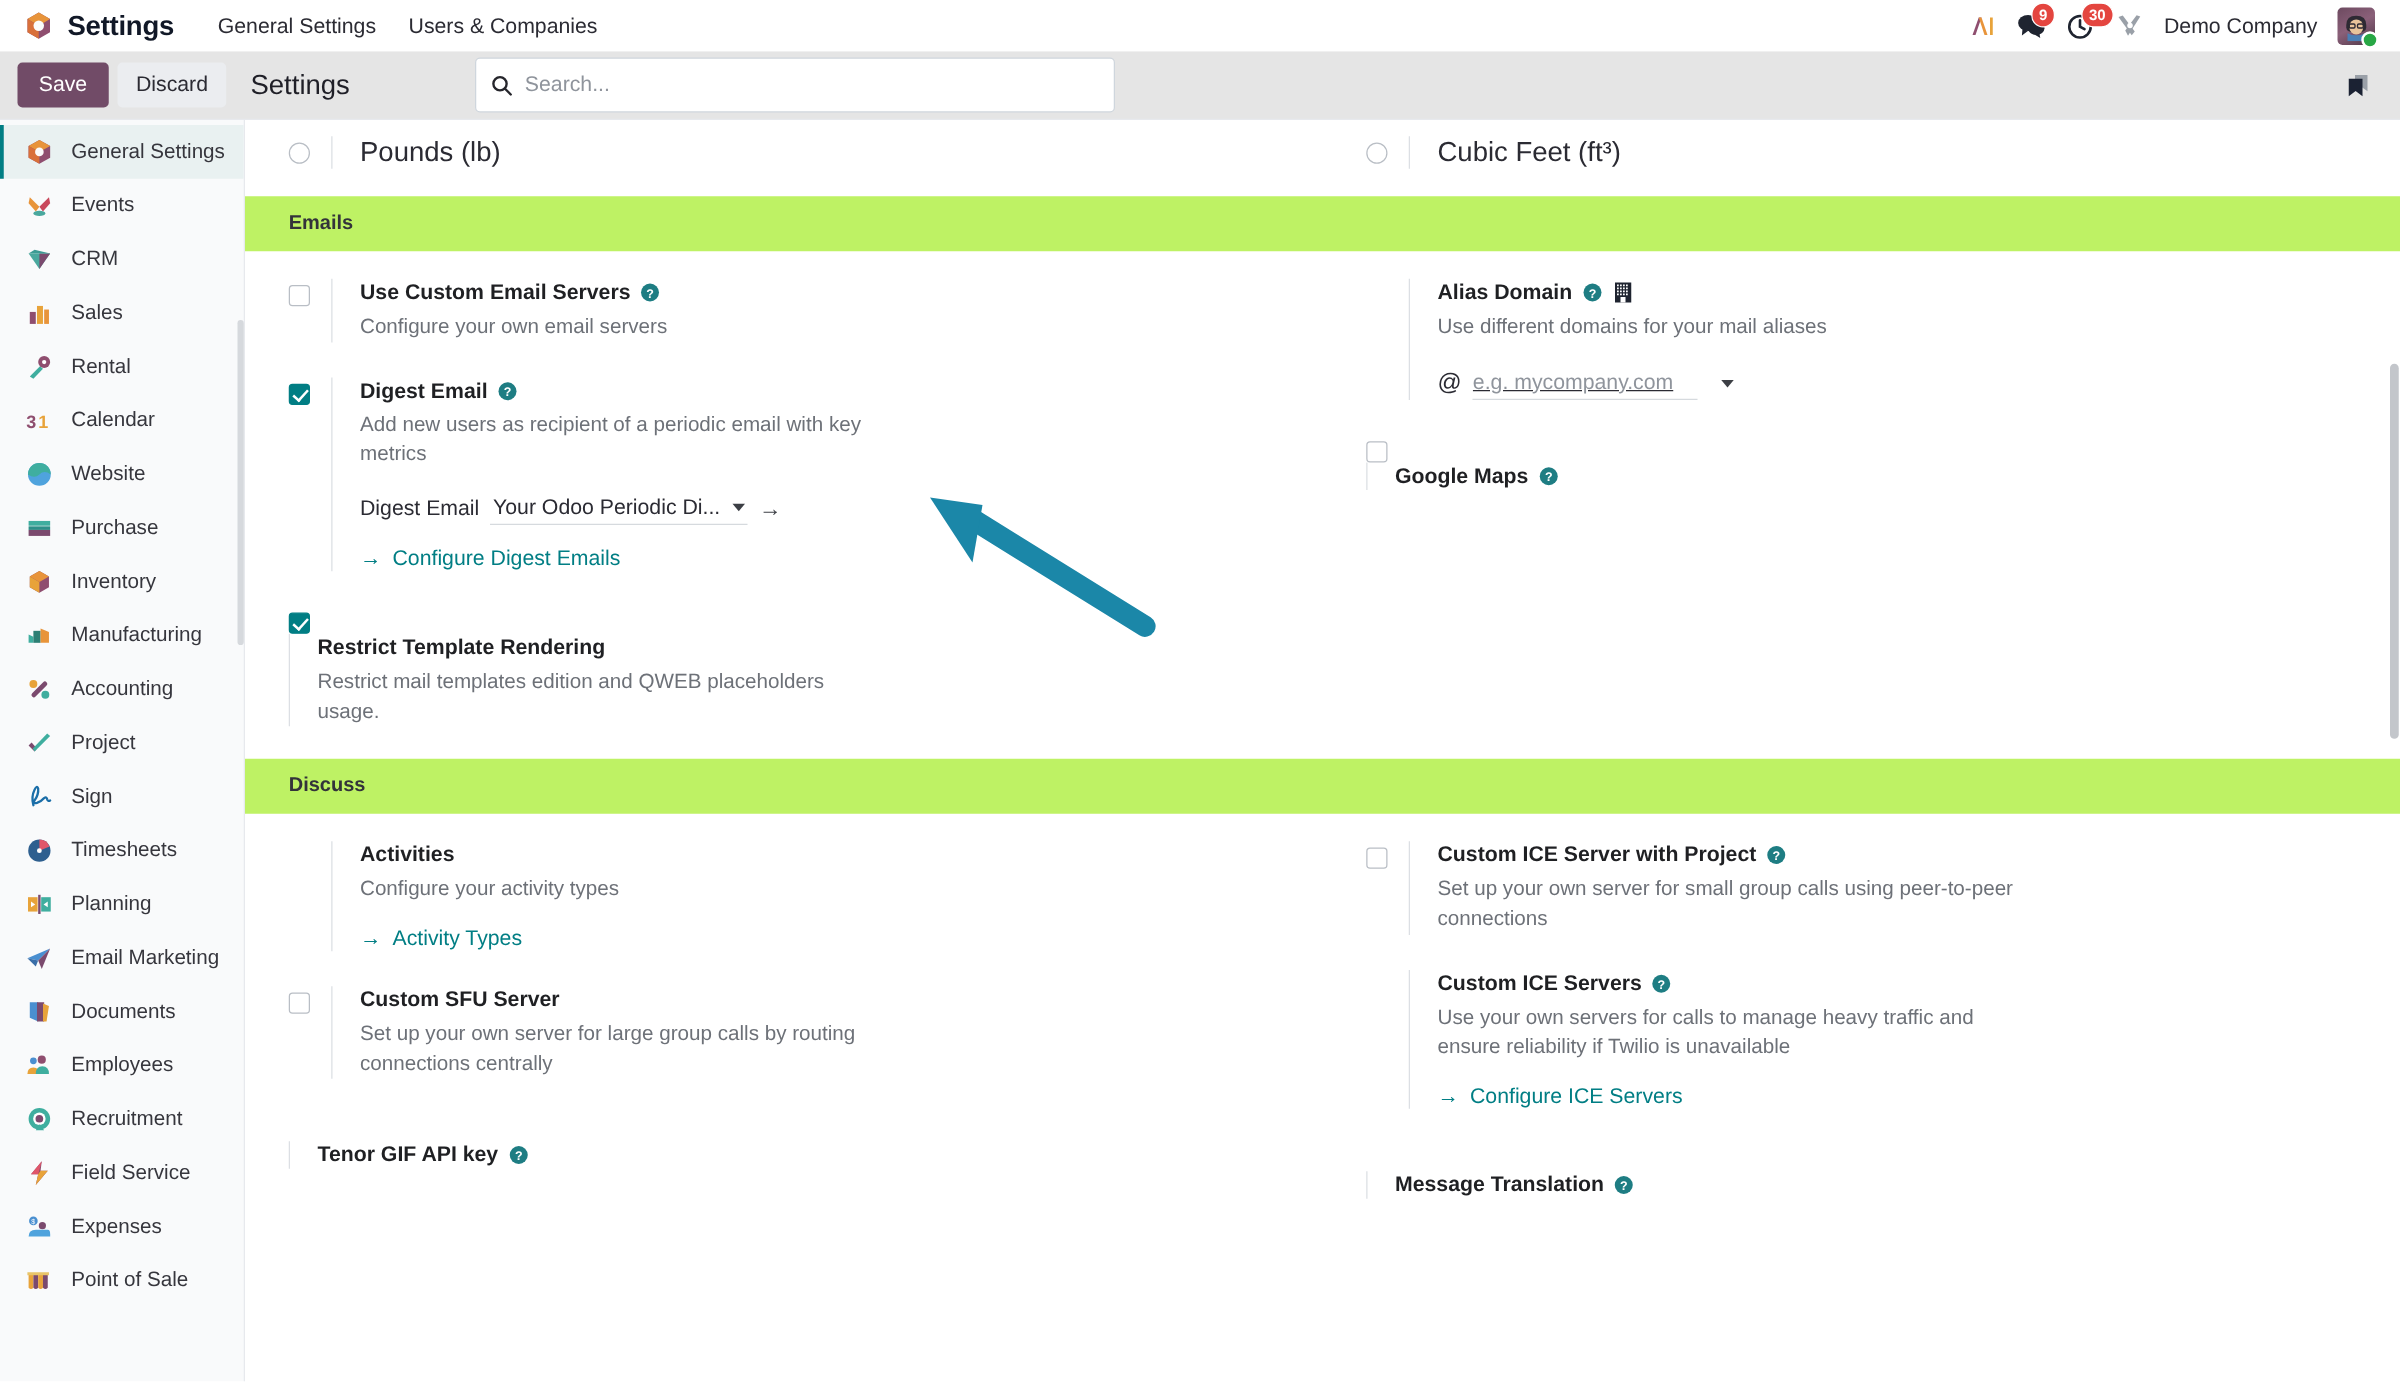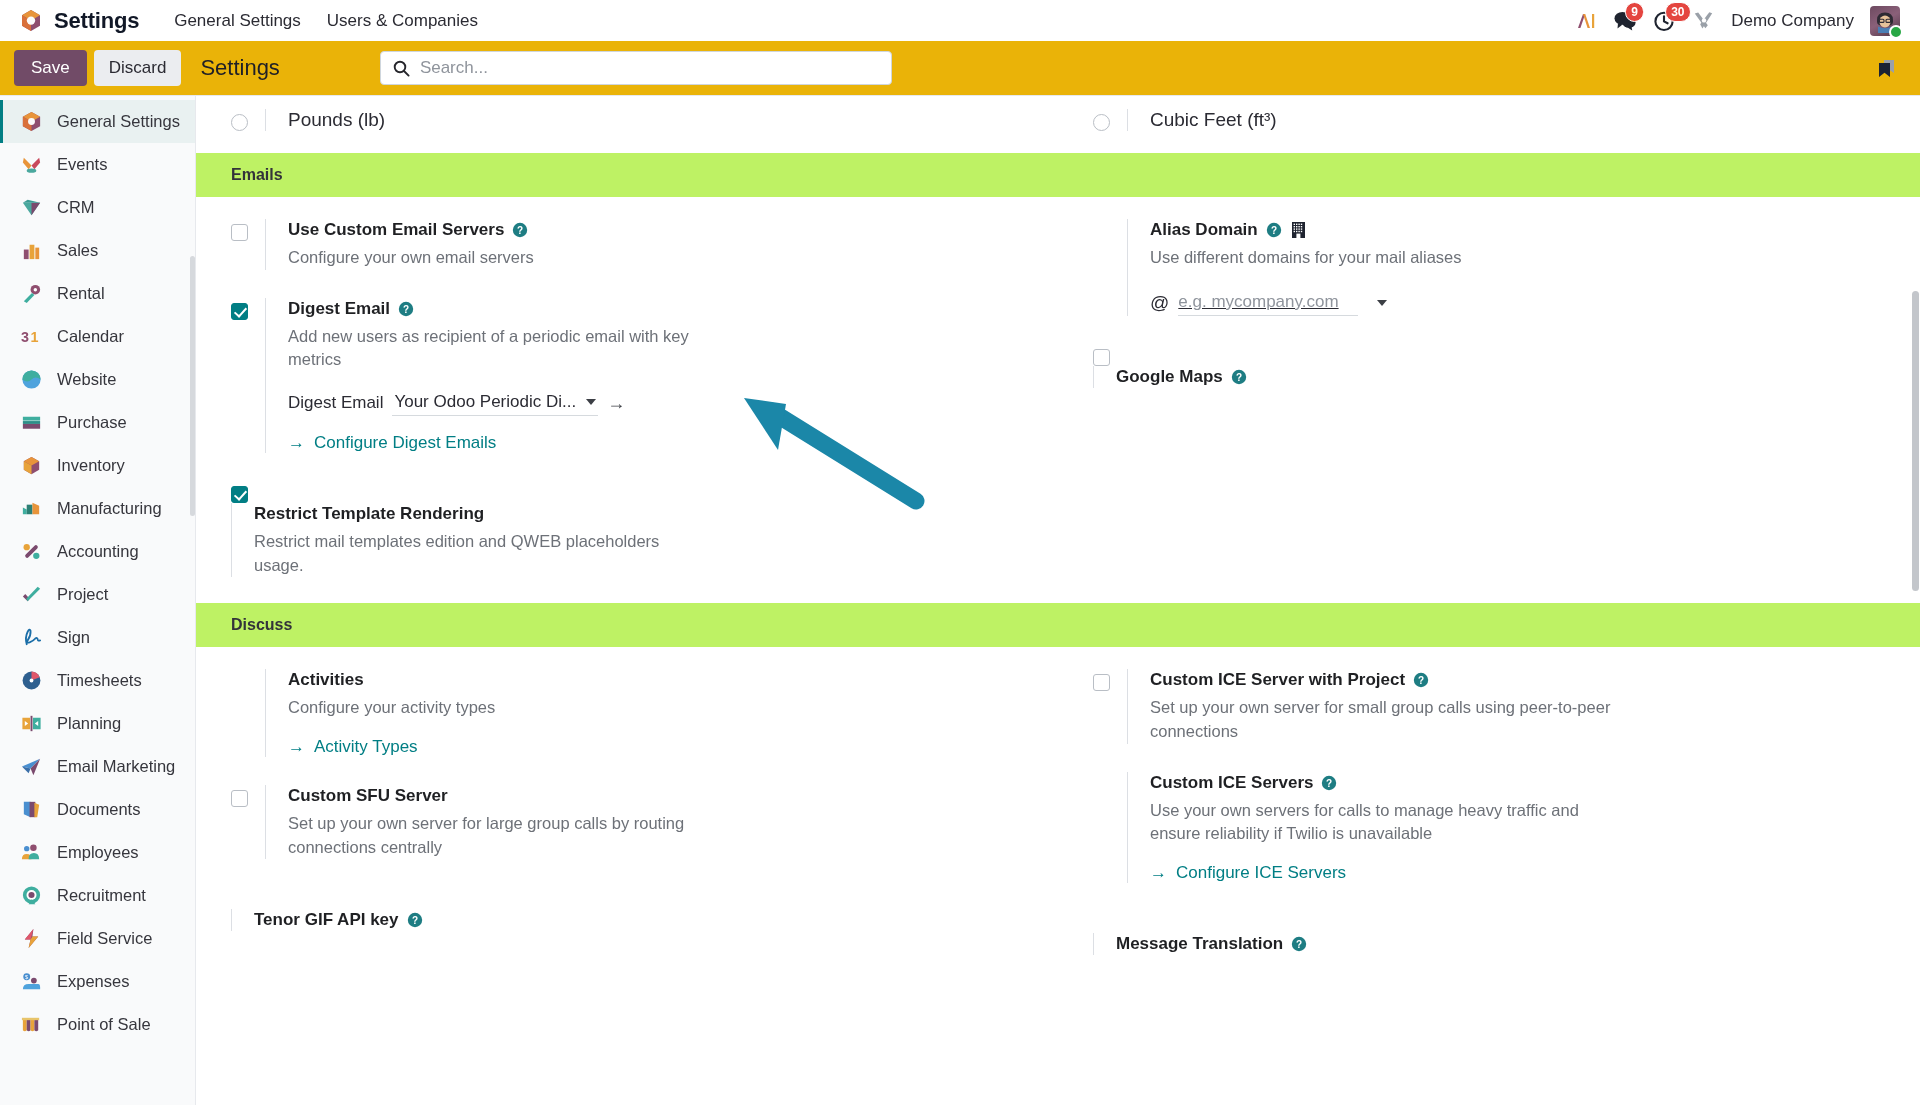--- a/index.html
+++ b/index.html
@@ -50,41 +50,41 @@
   }
   .avatar-face { position:absolute; left:5px; top:5px; width:20px; height:22px; }
   .avatar-dot {
     position: absolute; right: -3px; bottom: -3px;
     width: 14px; height: 14px; border-radius: 50%;
     background: #28a745; border: 2px solid #fff;
   }
 
   
   .control-panel {
-    height: 55px; background: #eab308;
+    height: 55px; background: #e5e5e5;
     display: flex; align-items: center;
     padding: 0 14px 0 14px;
     border-bottom: 1px solid #e7e9ed;
     position: relative; z-index: 20;
   }
   .btn-save {
     background: #714b67; color: #fff;
     border: none; border-radius: 4px;
     font-size: 17px; padding: 8px 17px;
     cursor: pointer; font-family: inherit;
   }
   .btn-discard {
     background: #ebedf0; color: #2b2b33;
     border: none; border-radius: 4px;
     font-size: 17px; padding: 8px 15px;
     margin-left: 7px; cursor: pointer; font-family: inherit;
   }
   .cp-title { font-size: 22px; font-weight: 400; margin-left: 19px; color: #1f1f27; }
   .searchbar {
-    width: 512px; height: 34px;
+    width: 512px; height: 44px;
     margin-left: 100px;
     border: 1px solid #cfd6dd; border-radius: 4px;
     display: flex; align-items: center; padding: 0 12px;
     background: #fff;
   }
   .search-icon { flex: 0 0 auto; margin-right: 10px; display:flex; }
   .search-input {
     border: none; outline: none; flex: 1;
     font-size: 17px; font-family: inherit; color: #2b2b33;
     background: transparent;
@@ -209,21 +209,21 @@
 
   .link-action {
     display: inline-flex; align-items: center; gap: 9px;
     color: #017e84; font-size: 17px; margin-top: 17px;
     cursor: pointer; text-decoration: none;
   }
   .arrow-glyph { font-size: 17px; }
 
   .pounds-row { padding-top: 13px; padding-bottom: 22px; }
   .opt-line { display: flex; align-items: flex-start; }
-  .opt-text { font-size: 19px; color: #2b2b33; }
+  .opt-text { font-size: 22px; color: #2b2b33; }
 
   
   .annot-arrow {
     position: absolute; pointer-events: none;
     left: 520px; top: 280px; z-index: 15;
   }
 
   
   .page-scroll {
     position: absolute; right: 0; top: 0; bottom: 0;

